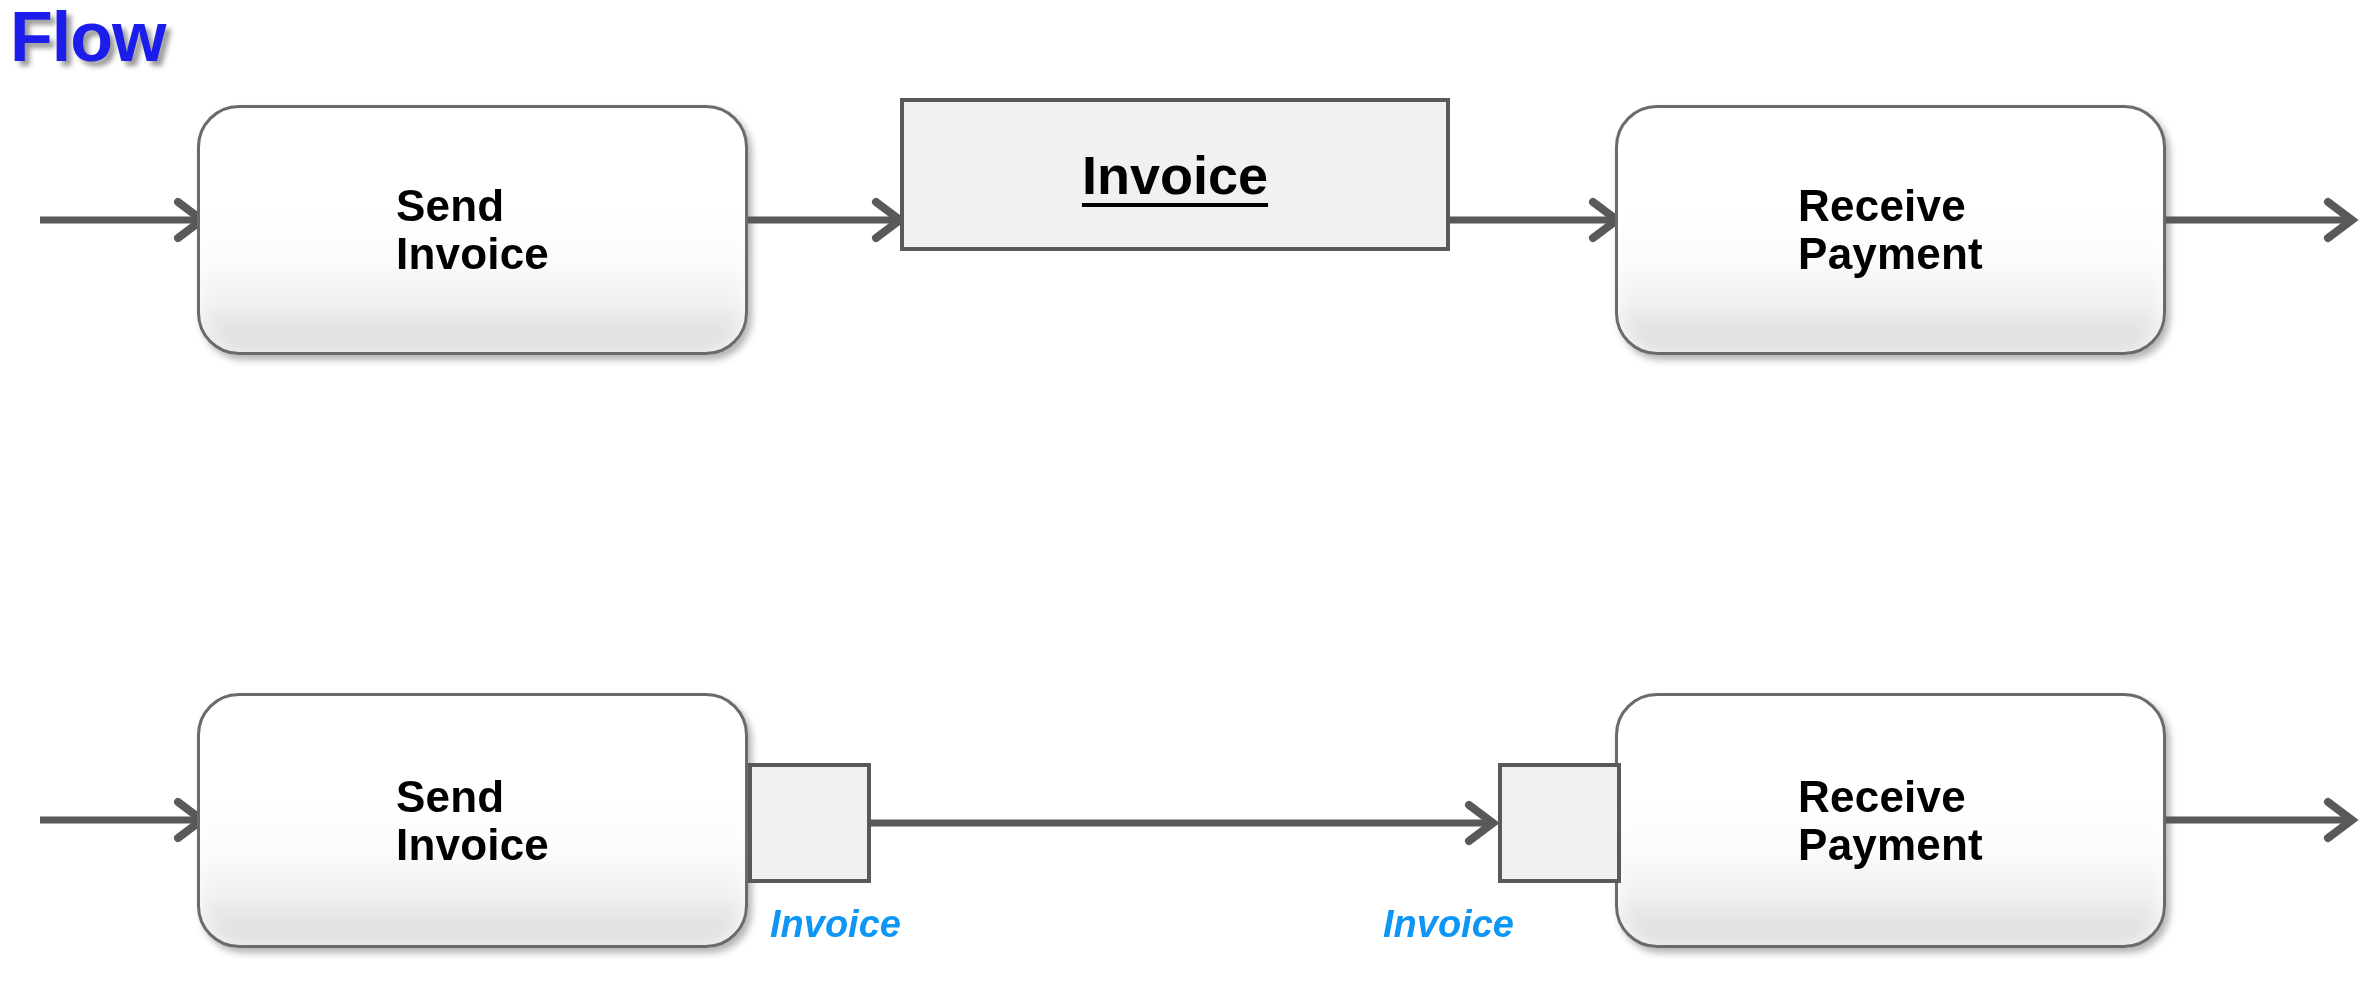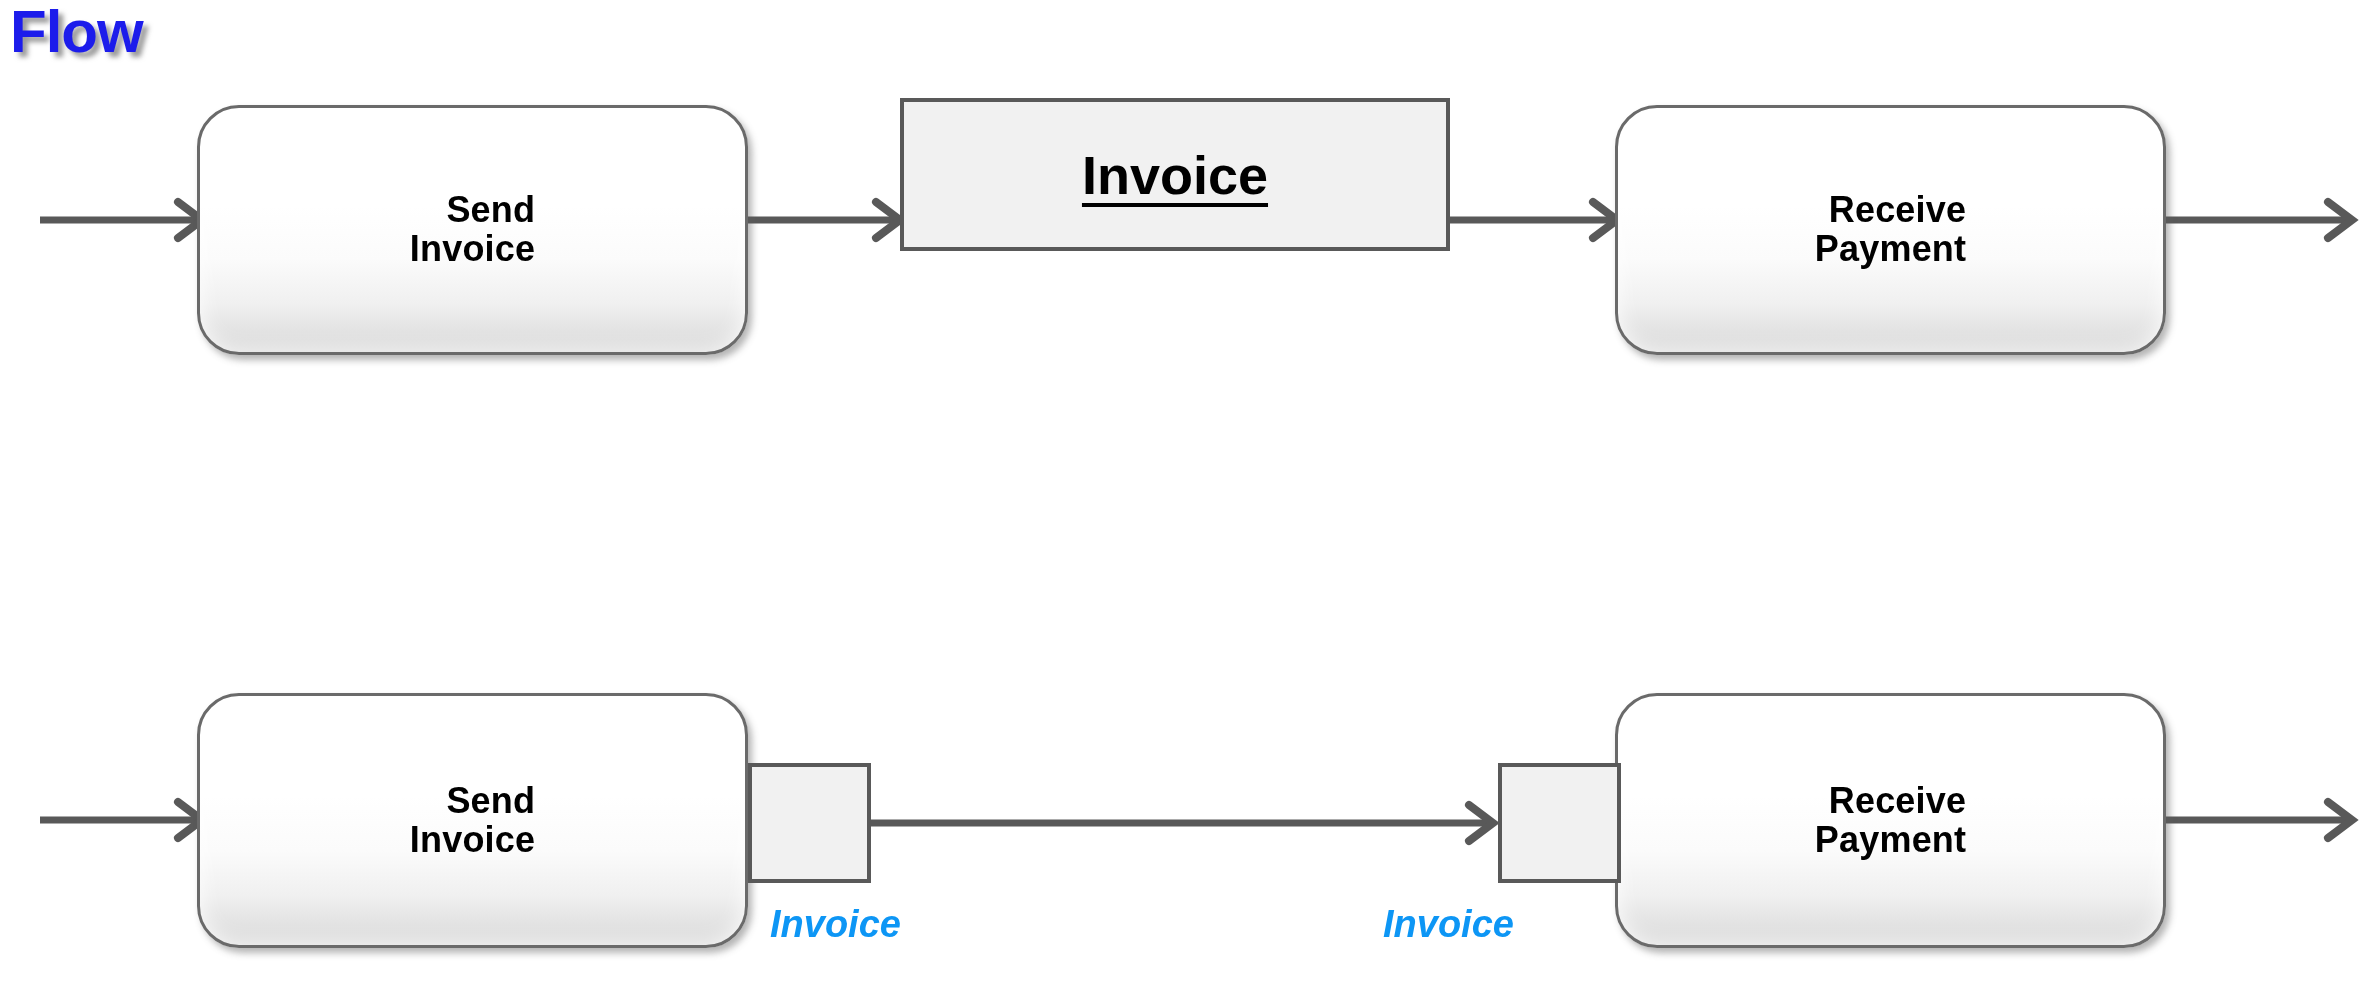--- a/index.html
+++ b/index.html
@@ -16,21 +16,21 @@
     height: 1000px;
     background: #ffffff;
     overflow: hidden;
   }
 
   
   .title {
     position: absolute;
     left: 10px;
     top: 2px;
-    font-size: 60px;
+    font-size: 70px;
     font-weight: bold;
     color: #1c1ceb;
     letter-spacing: -1px;
     line-height: 1;
     text-shadow: 5px 5px 5px rgba(120,120,120,0.75);
     white-space: nowrap;
   }
 
   
   .task {
@@ -55,22 +55,22 @@
         #d8d8d8 100%);
     box-shadow:
       4px 5px 7px rgba(90,90,90,0.45),
       inset 0 0 22px rgba(255,255,255,0.9);
     display: flex;
     align-items: center;
     justify-content: center;
     z-index: 4;
   }
   .task-label {
-    text-align: right;
-    font-size: 36px;
+    text-align: left;
+    font-size: 44px;
     font-weight: bold;
     color: #000000;
     line-height: 1.08;
     letter-spacing: 0.2px;
     white-space: pre-line;
   }
 
   
   .docbox {
     position: absolute;

